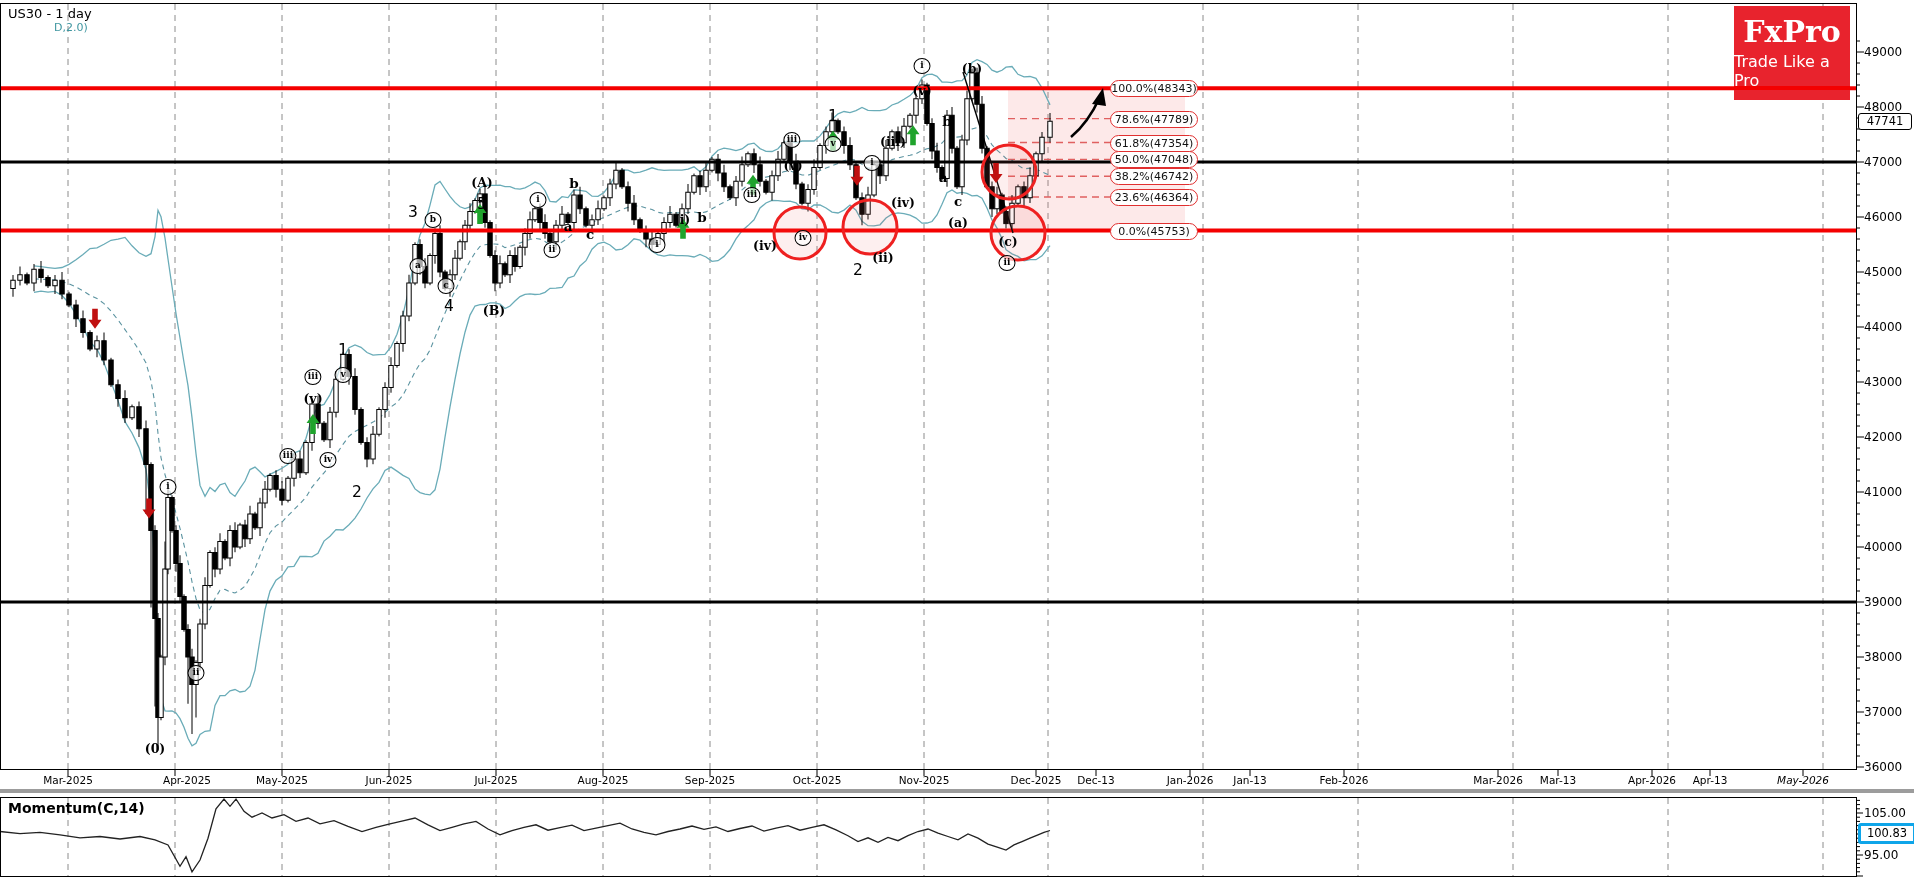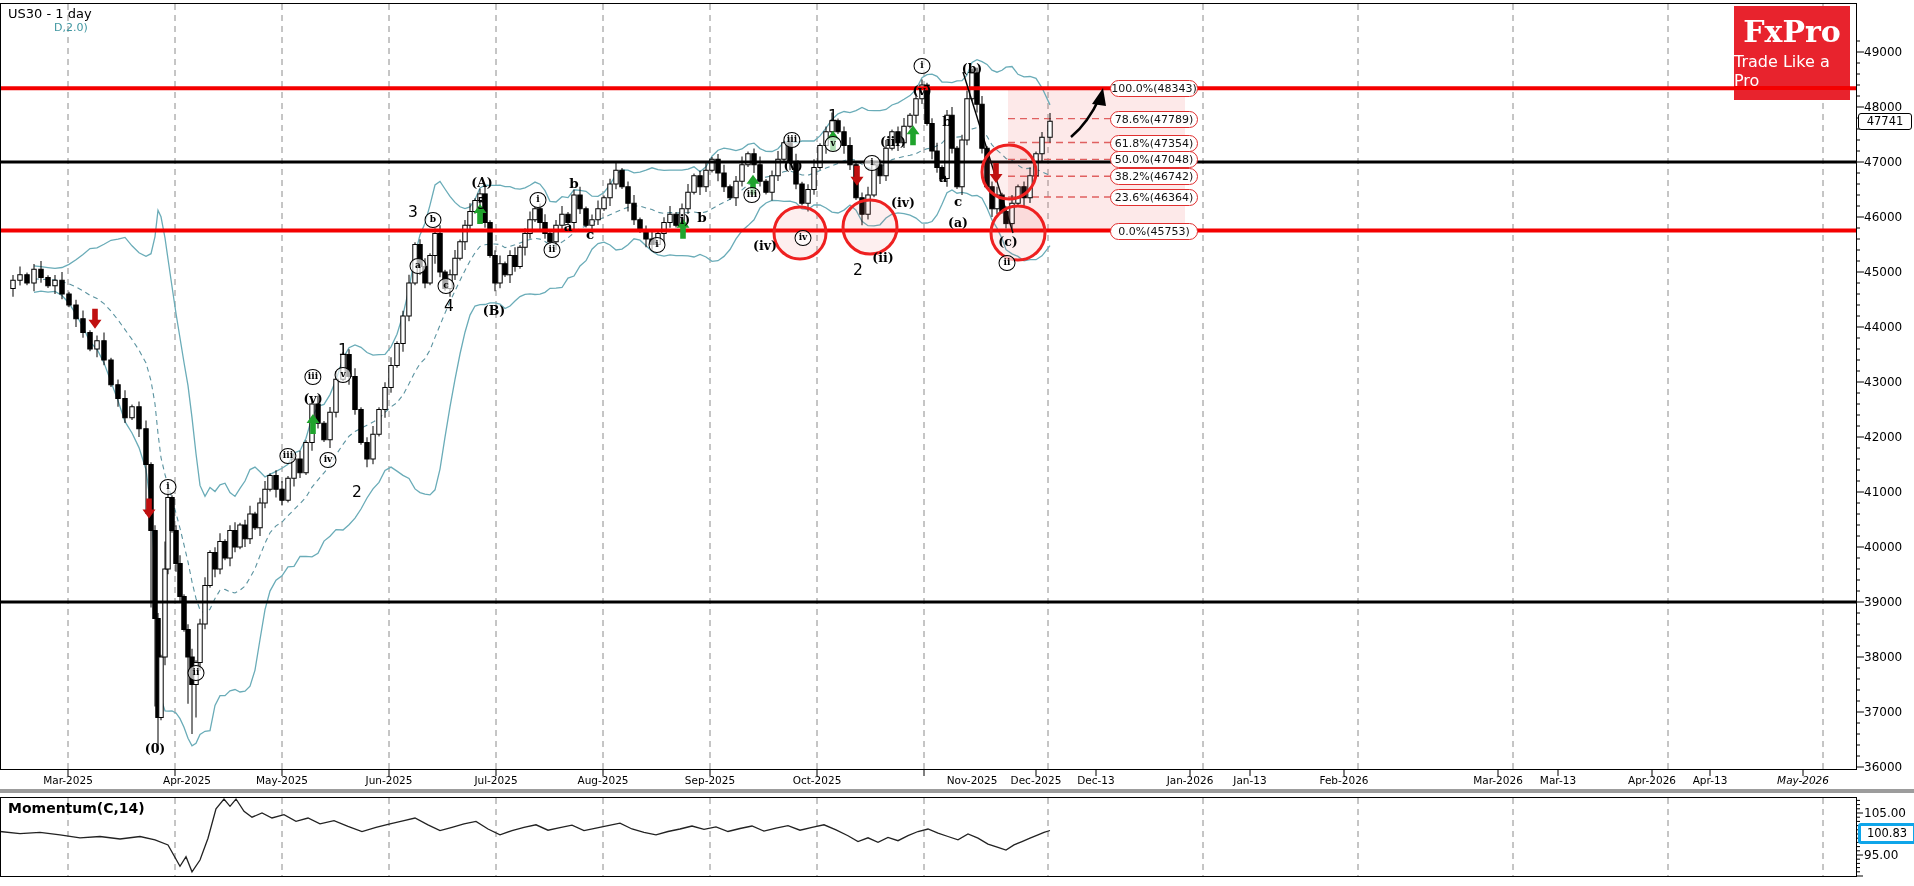--- a/index.html
+++ b/index.html
@@ -633,21 +633,21 @@
     </div>
   <div id="date-labels">
       <div class="date-label" style="left: 68px;">Mar-2025</div>
       <div class="date-label" style="left: 175px; margin-left: 12px;">Apr-2025</div>
       <div class="date-label" style="left: 282px;">May-2025</div>
       <div class="date-label" style="left: 389px;">Jun-2025</div>
       <div class="date-label" style="left: 496px;">Jul-2025</div>
       <div class="date-label" style="left: 603px;">Aug-2025</div>
       <div class="date-label" style="left: 710px;">Sep-2025</div>
       <div class="date-label" style="left: 817px;">Oct-2025</div>
-      <div class="date-label" style="left: 924px; margin-left: 48px;">Nov-2025</div>
+      <div class="date-label" style="left: 924px;">Nov-2025</div>
       <div class="date-label" style="left: 1036px;">Dec-2025</div>
       <div class="date-label" style="left: 1096px;">Dec-13</div>
       <div class="date-label" style="left: 1190px;">Jan-2026</div>
       <div class="date-label" style="left: 1250px;">Jan-13</div>
       <div class="date-label" style="left: 1344px;">Feb-2026</div>
       <div class="date-label" style="left: 1498px;">Mar-2026</div>
       <div class="date-label" style="left: 1558px;">Mar-13</div>
       <div class="date-label" style="left: 1652px;">Apr-2026</div>
       <div class="date-label" style="left: 1710px;">Apr-13</div>
       <div class="date-label" style="left: 1803px; font-style: italic;">May-2026</div>

